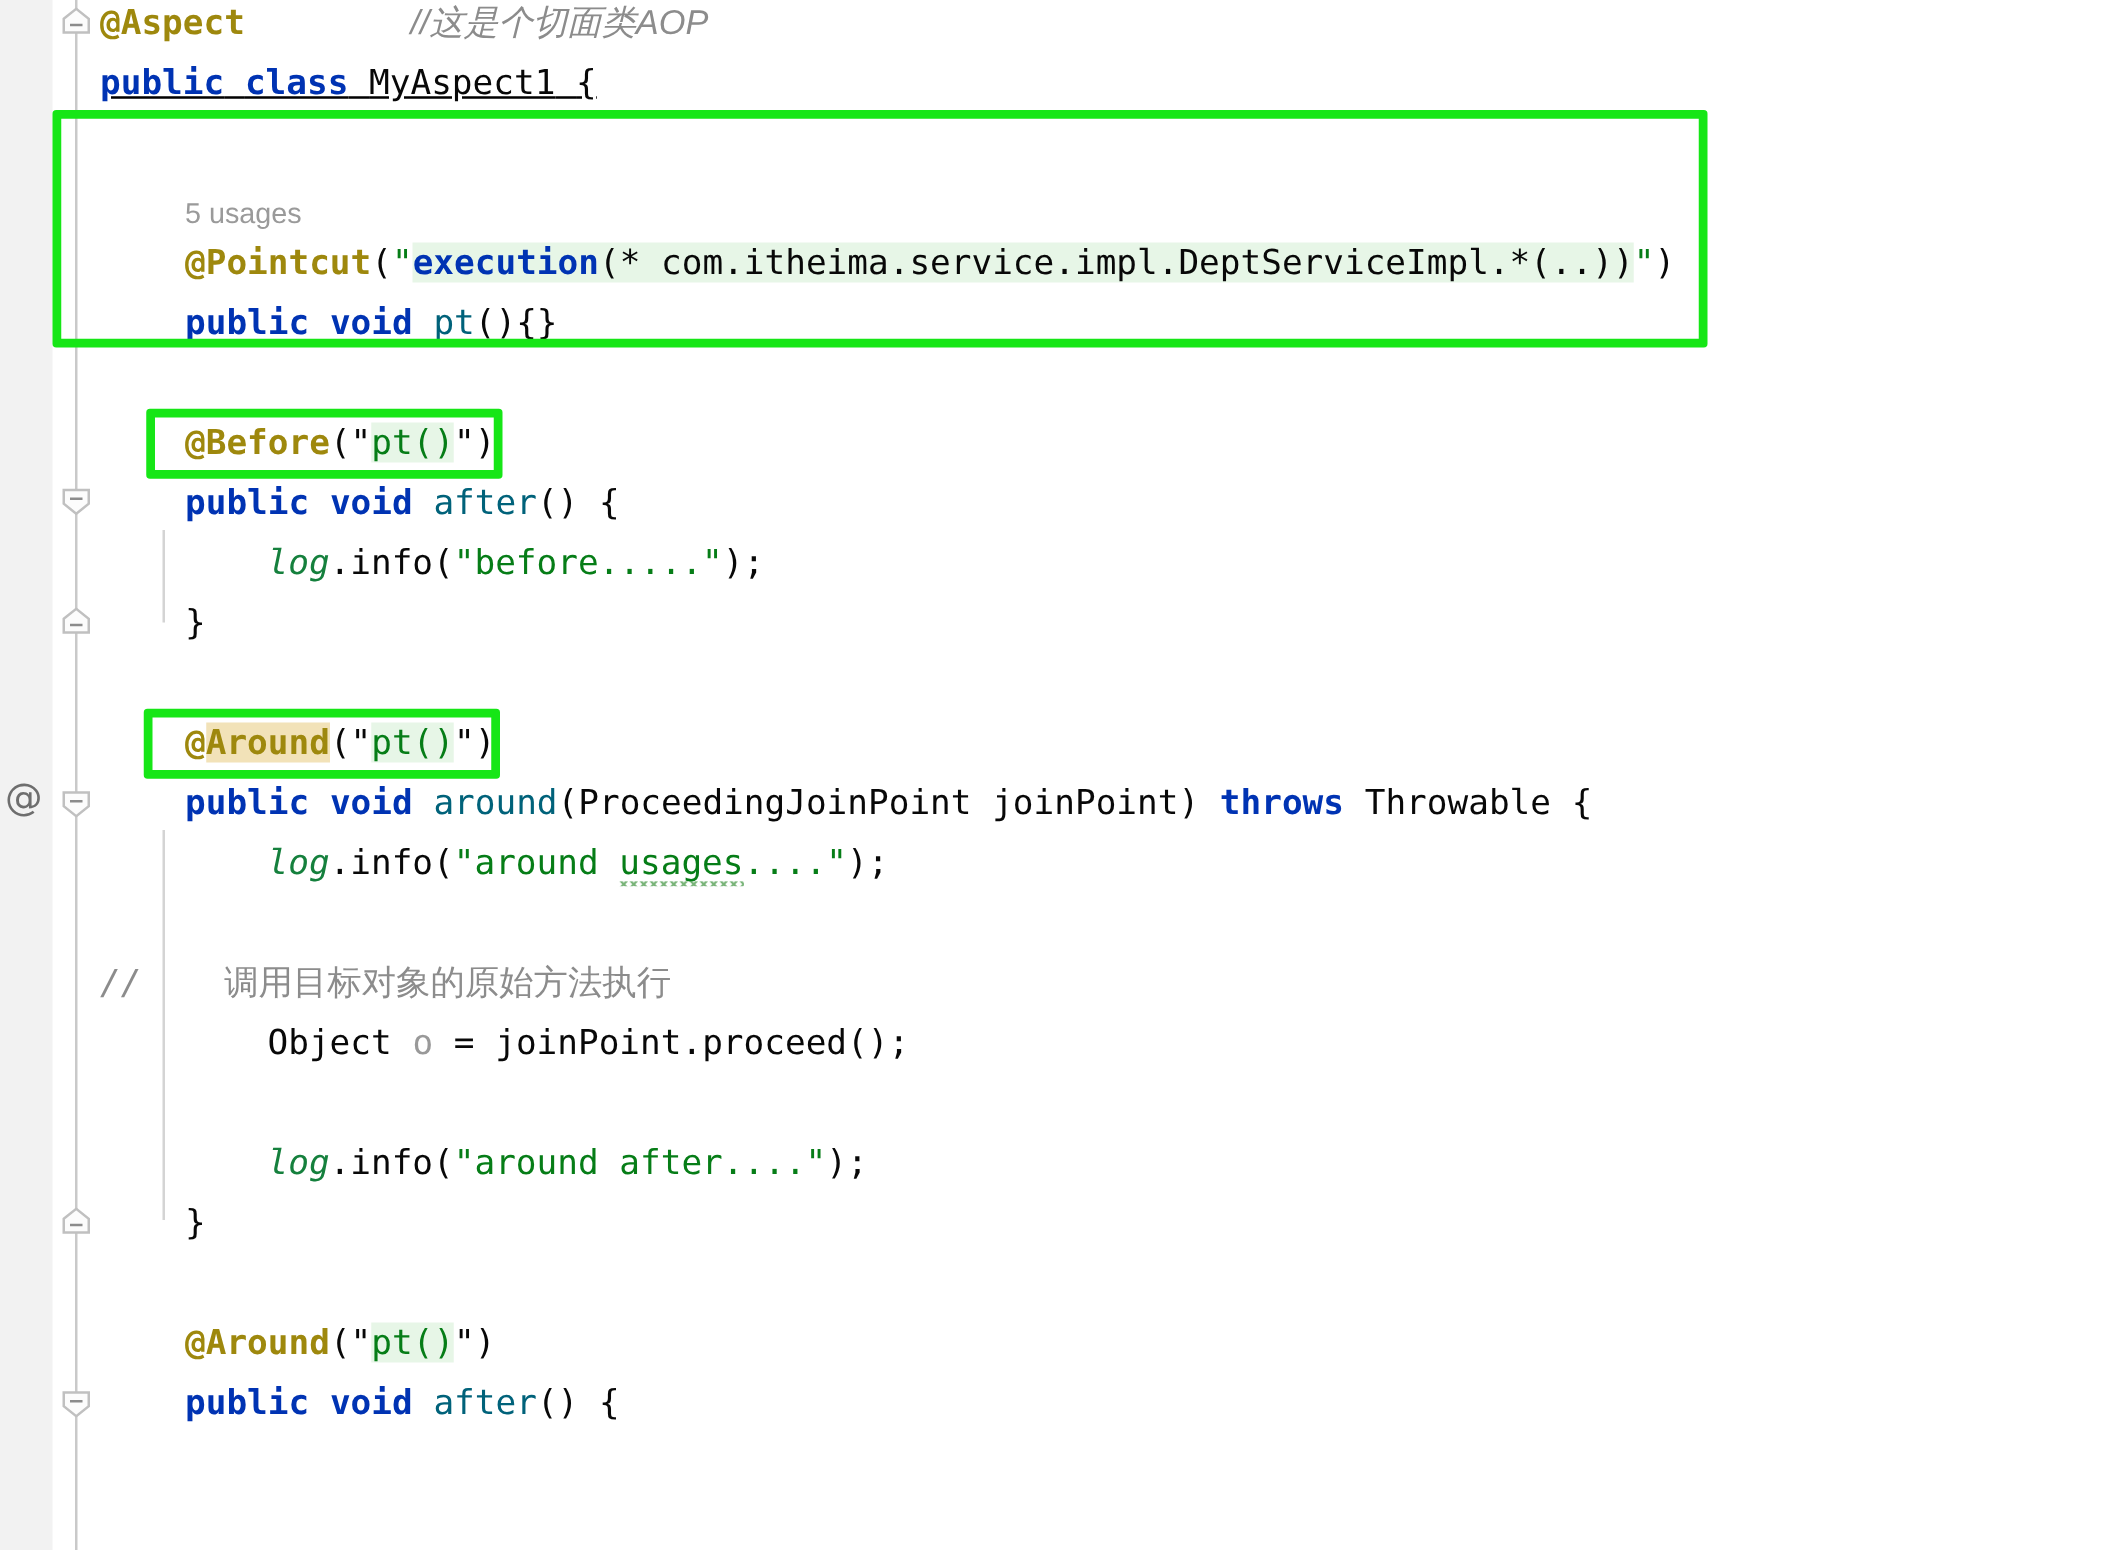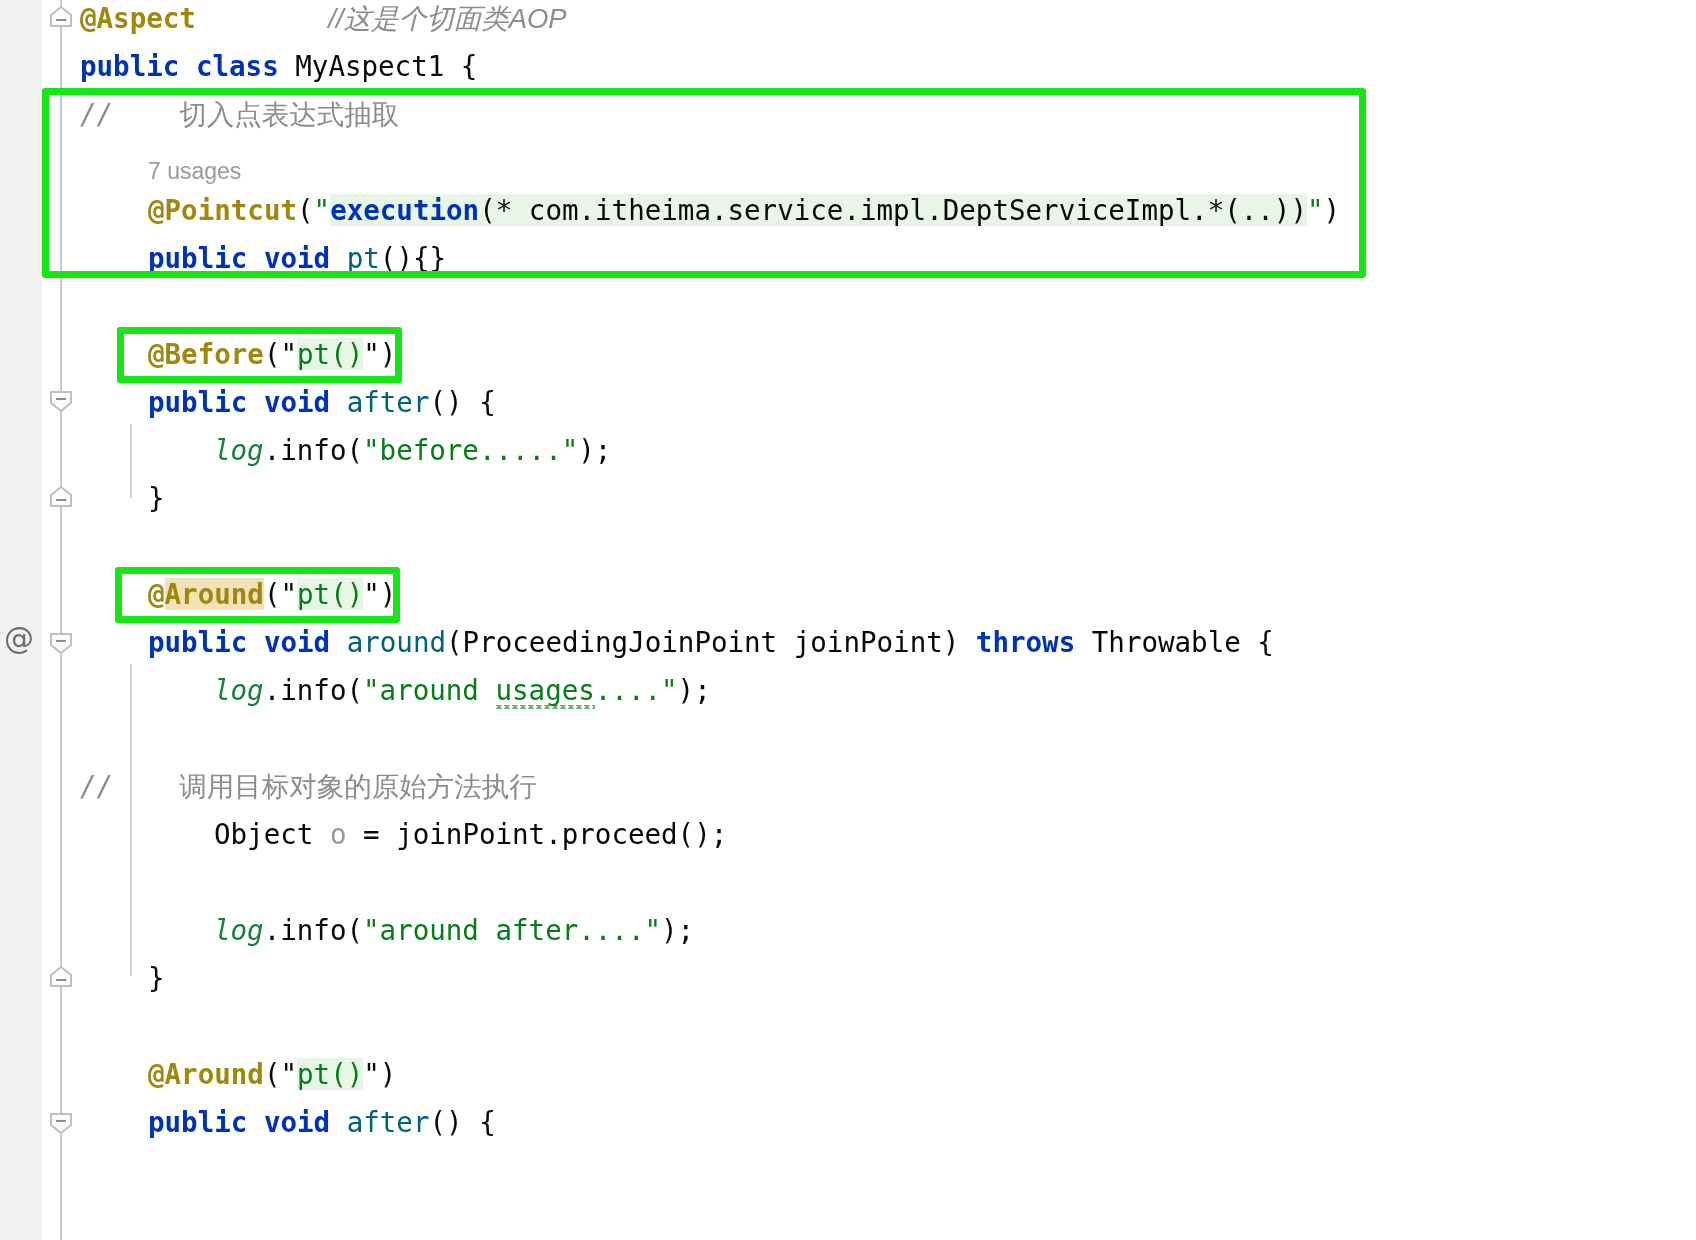--- a/index.html
+++ b/index.html
@@ -167,25 +167,24 @@
     </svg>
   </div>
 
   <div class="indent-guide" style="left:130px; top:424px; height:74px;"></div>
   <div class="indent-guide" style="left:130px; top:664px; height:312px;"></div>
 
   <div class="code">
 
     <div class="line" style="top:-6px; left:68px;"><span class="anno">@Aspect</span><span>        </span><span class="cmt-it cn">//这是个切面类AOP</span></div>
 
-    <div class="line" style="top:42px; left:68px;"><span class="kw">public</span> <span class="kw">class</span> <span class="plain">MyAspect1</span> <span class="plain">{</span></div>
-
-    <div class="line" style="top:90px; left:68px;"><span class="cmt-it">//</span><span>    </span><span class="cmt cn">切入点表达式抽取</span></div>
-
-    <div class="line" style="top:145px; left:136px;"><span class="usages">7 usages</span></div>
+    <div class="line" style="top:42px; left:68px;text-decoration:underline;"><span class="kw">public</span> <span class="kw">class</span> <span class="plain">MyAspect1</span> <span class="plain">{</span></div>
+
+
+    <div class="line" style="top:145px; left:136px;"><span class="usages">5 usages</span></div>
 
     <div class="line" style="top:186px; left:136px;"><span class="anno">@Pointcut</span><span class="plain">(</span><span class="str">"</span><span class="hl-search"><span class="kw">execution</span><span class="plain">(* com.itheima.service.impl.DeptServiceImpl.*(..))</span></span><span class="str">"</span><span class="plain">)</span></div>
 
     <div class="line" style="top:234px; left:136px;"><span class="kw">public</span> <span class="kw">void</span> <span class="method">pt</span><span class="plain">(){}</span></div>
 
     <div class="line" style="top:330px; left:136px;"><span class="anno">@Before</span><span class="plain">("</span><span class="str hl-search">pt()</span><span class="plain">")</span></div>
 
     <div class="line" style="top:378px; left:136px;"><span class="kw">public</span> <span class="kw">void</span> <span class="method">after</span><span class="plain">() {</span></div>
 
     <div class="line" style="top:426px; left:202px;"><span class="field">log</span><span class="plain">.info(</span><span class="str">"before....."</span><span class="plain">);</span></div>

